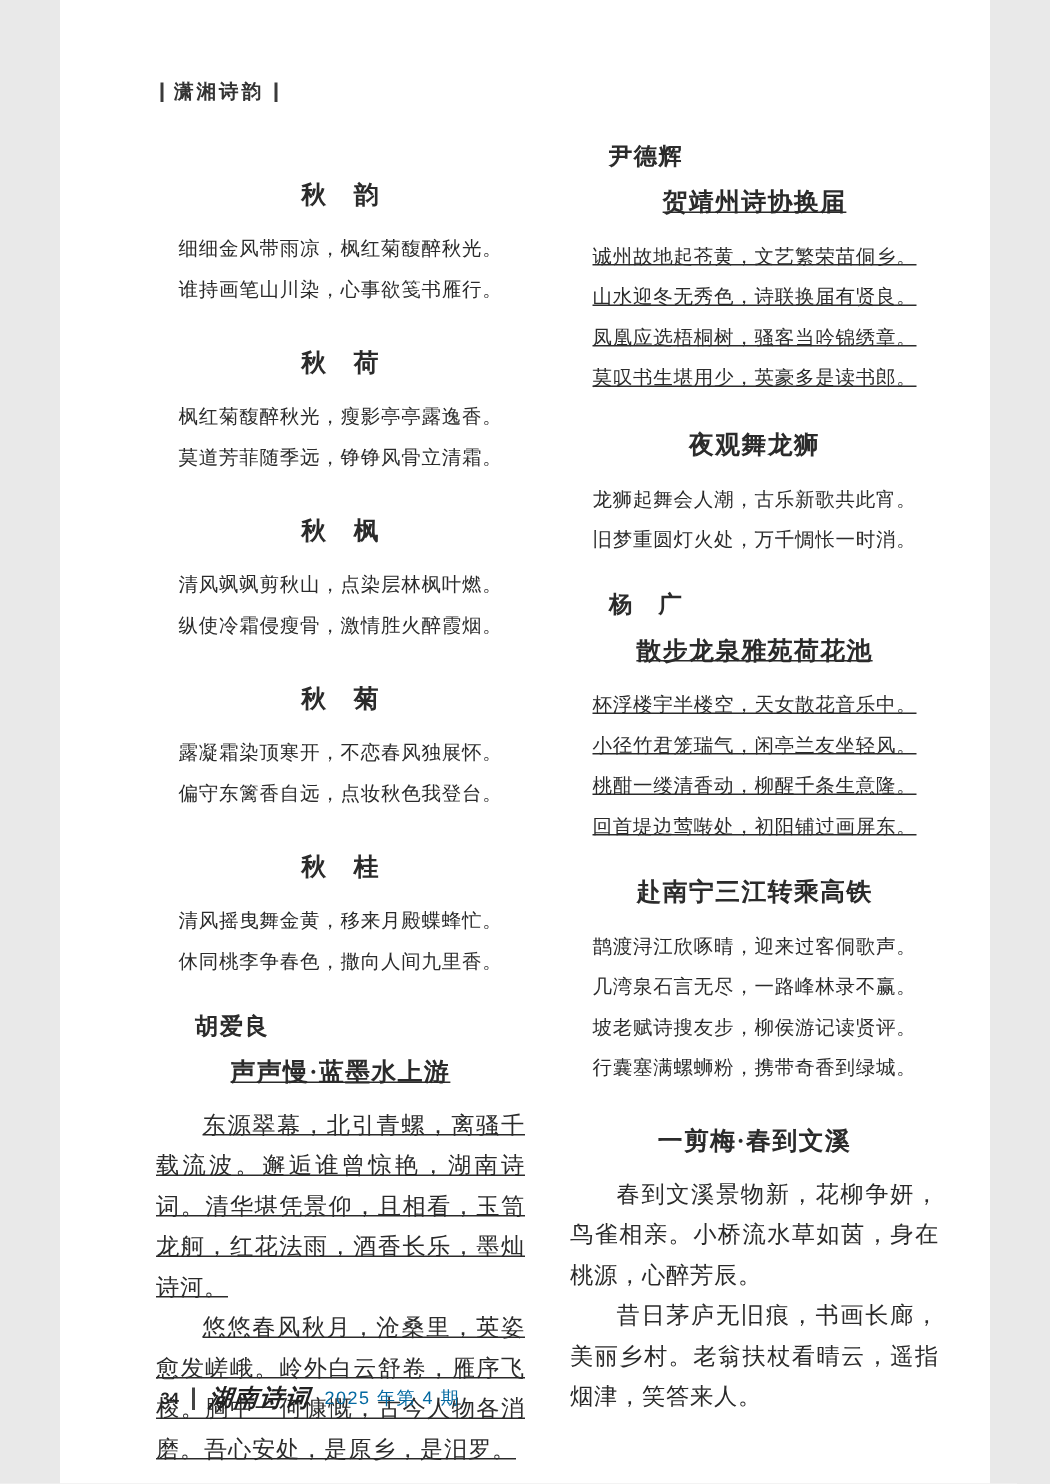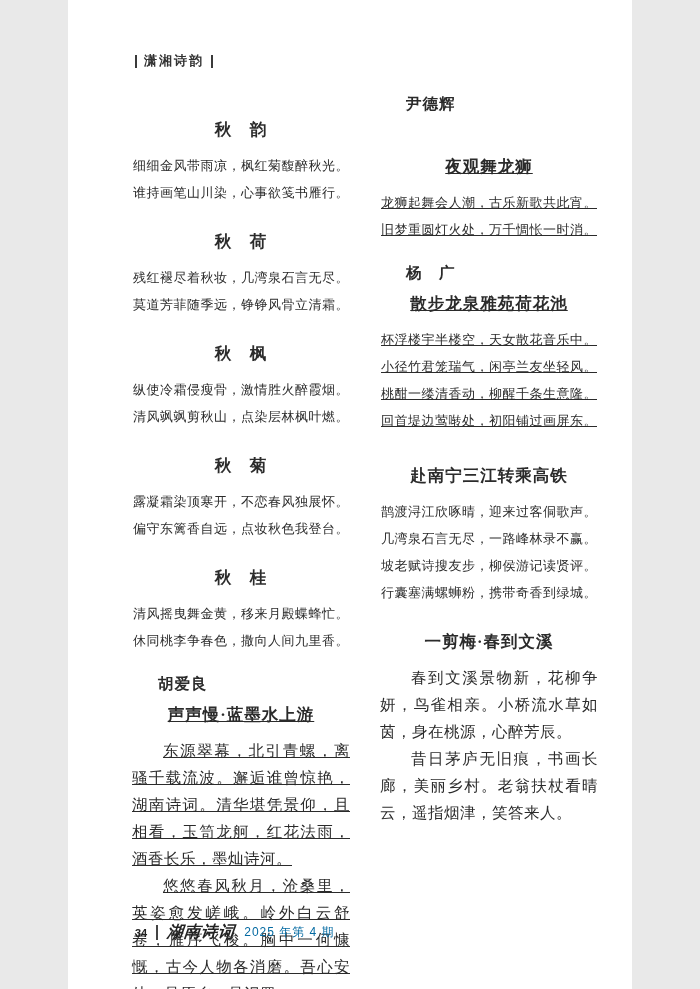--- a/index.html
+++ b/index.html
@@ -1,19 +1,19 @@
 <!DOCTYPE html>
 <html><head>
 <meta charset="utf-8">
 <style>
   * { box-sizing: border-box; }
   html, body { margin: 0; padding: 0; background: #e9e9e9; }
   .page {
     position: relative;
-    width: 564px;
+    width: 620px;
     height: 989px;
     margin: 0 auto;
     background: #ffffff;
     font-family: "Liberation Serif", "DejaVu Serif", serif;
     color: #2b2b2b;
     overflow: hidden;
   }
   
   .hdr {
     position: absolute;
@@ -121,28 +121,28 @@
     <div class="col">
 
       <div class="poem">
         <div class="poem-title">秋　韵</div>
         <div class="poem-line">细细金风带雨凉，枫红菊馥醉秋光。</div>
         <div class="poem-line">谁持画笔山川染，心事欲笺书雁行。</div>
       </div>
 
       <div class="poem">
         <div class="poem-title">秋　荷</div>
-        <div class="poem-line">残红褪尽着秋妆，几湾泉石言无尽。</div>
+        <div class="poem-line">枫红菊馥醉秋光，瘦影亭亭露逸香。</div>
         <div class="poem-line">莫道芳菲随季远，铮铮风骨立清霜。</div>
       </div>
 
       <div class="poem">
         <div class="poem-title">秋　枫</div>
+        <div class="poem-line">清风飒飒剪秋山，点染层林枫叶燃。</div>
         <div class="poem-line">纵使冷霜侵瘦骨，激情胜火醉霞烟。</div>
-        <div class="poem-line">清风飒飒剪秋山，点染层林枫叶燃。</div>
       </div>
 
       <div class="poem">
         <div class="poem-title">秋　菊</div>
         <div class="poem-line">露凝霜染顶寒开，不恋春风独展怀。</div>
         <div class="poem-line">偏守东篱香自远，点妆秋色我登台。</div>
       </div>
 
       <div class="poem">
         <div class="poem-title">秋　桂</div>
@@ -155,38 +155,45 @@
       <div class="poem">
         <div class="poem-title">声声慢·蓝墨水上游</div>
         <p class="ci-para">东源翠幕，北引青螺，离骚千载流波。邂逅谁曾惊艳，湖南诗词。清华堪凭景仰，且相看，玉笥龙舸，红花法雨，酒香长乐，墨灿诗河。</p>
         <p class="ci-para">悠悠春风秋月，沧桑里，英姿愈发嵯峨。岭外白云舒卷，雁序飞梭。胸中一何慷慨，古今人物各消磨。吾心安处，是原乡，是汨罗。</p>
       </div>
     </div>
 
     <div class="col">
       <div class="author first">尹德辉</div>
 
-
-      <div class="poem" style="margin-top:40px">
+      <div class="poem">
+        <div class="poem-title">贺靖州诗协换届</div>
+        <div class="poem-line">诚州故地起苍黄，文艺繁荣苗侗乡。</div>
+        <div class="poem-line">山水迎冬无秀色，诗联换届有贤良。</div>
+        <div class="poem-line">凤凰应选梧桐树，骚客当吟锦绣章。</div>
+        <div class="poem-line">莫叹书生堪用少，英豪多是读书郎。</div>
+      </div>
+
+      <div class="poem" style="margin-top:20px">
         <div class="poem-title">夜观舞龙狮</div>
         <div class="poem-line">龙狮起舞会人潮，古乐新歌共此宵。</div>
         <div class="poem-line">旧梦重圆灯火处，万千惆怅一时消。</div>
       </div>
 
       <div class="author">杨　广</div>
 
       <div class="poem">
         <div class="poem-title">散步龙泉雅苑荷花池</div>
         <div class="poem-line">杯浮楼宇半楼空，天女散花音乐中。</div>
         <div class="poem-line">小径竹君笼瑞气，闲亭兰友坐轻风。</div>
         <div class="poem-line">桃酣一缕清香动，柳醒千条生意隆。</div>
         <div class="poem-line">回首堤边莺啭处，初阳铺过画屏东。</div>
       </div>
 
-      <div class="poem" style="margin-top:30px">
+      <div class="poem" style="margin-top:19px">
         <div class="poem-title">赴南宁三江转乘高铁</div>
         <div class="poem-line">鹊渡浔江欣啄晴，迎来过客侗歌声。</div>
         <div class="poem-line">几湾泉石言无尽，一路峰林录不赢。</div>
         <div class="poem-line">坡老赋诗搜友步，柳侯游记读贤评。</div>
         <div class="poem-line">行囊塞满螺蛳粉，携带奇香到绿城。</div>
       </div>
 
 
       <div class="poem">
         <div class="poem-title">一剪梅·春到文溪</div>

